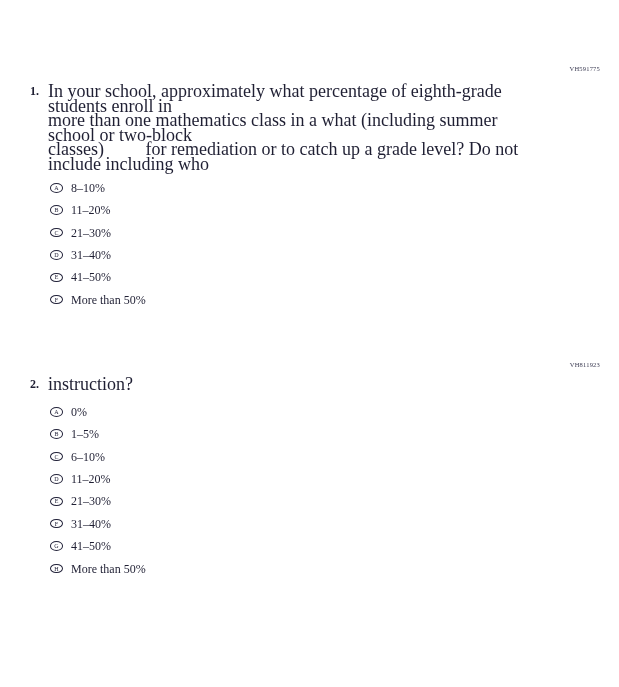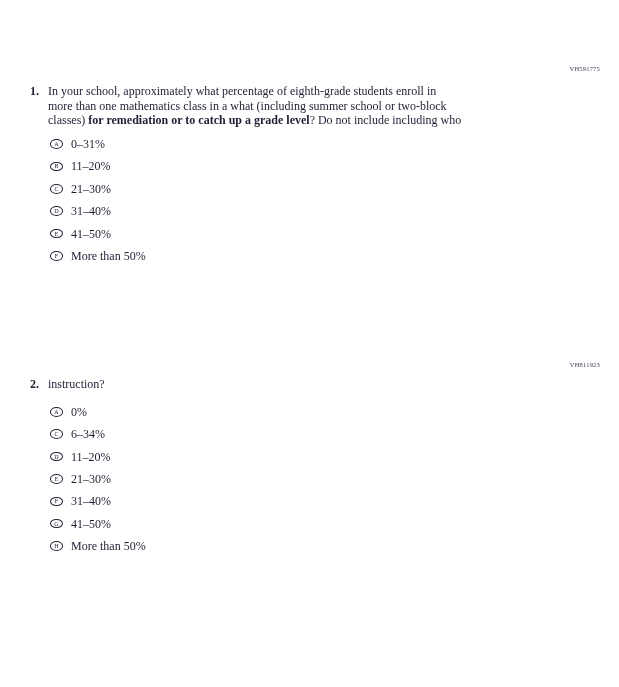--- a/index.html
+++ b/index.html
@@ -38,24 +38,24 @@
 
   .q-number {
     flex: 0 0 18px;
     font-weight: bold;
     font-size: 12px;
     line-height: 14.6px;
   }
   .q-body { flex: 1 1 auto; }
 
   .q-lines {
-    font-size: 12px;
+    font-size: 18px;
     line-height: 14.6px;
   }
-  .q-lines .bold { font-weight: bold; }
+  .q-lines .bold { font-weight: normal; margin-left: 37px; }
 
   .q-options { margin-left: 2px; }
   #question-1 .q-options { margin-top: 5px; }
   #question-2 .q-options { margin-top: 9px; }
 
   .option-row {
     height: 22.4px;
     display: flex;
     align-items: center;
     cursor: pointer;
@@ -96,21 +96,21 @@
       <div class="q-lines">
           <div><span>In your school, approximately what percentage of eighth-grade students enroll in</span></div>
           <div><span>more than one mathematics class in a what (including summer school or two-block</span></div>
           <div><span>classes) </span><span class="bold">for remediation or to catch up a grade level</span><span>? Do not include including who</span></div>
         </div>
       <div class="q-options">
           <div class="option-row">
             <span class="bubble">
               <span class="bubble-letter">A</span>
             </span>
-            <span class="option-label">0–31%</span>
+            <span class="option-label">8–10%</span>
           </div>
           <div class="option-row">
             <span class="bubble">
               <span class="bubble-letter">B</span>
             </span>
             <span class="option-label">11–20%</span>
           </div>
           <div class="option-row">
             <span class="bubble">
               <span class="bubble-letter">C</span>
@@ -149,23 +149,29 @@
         </div>
       <div class="q-options">
           <div class="option-row">
             <span class="bubble">
               <span class="bubble-letter">A</span>
             </span>
             <span class="option-label">0%</span>
           </div>
           <div class="option-row">
             <span class="bubble">
+              <span class="bubble-letter">B</span>
+            </span>
+            <span class="option-label">1–5%</span>
+          </div>
+          <div class="option-row">
+            <span class="bubble">
               <span class="bubble-letter">C</span>
             </span>
-            <span class="option-label">6–34%</span>
+            <span class="option-label">6–10%</span>
           </div>
           <div class="option-row">
             <span class="bubble">
               <span class="bubble-letter">D</span>
             </span>
             <span class="option-label">11–20%</span>
           </div>
           <div class="option-row">
             <span class="bubble">
               <span class="bubble-letter">E</span>

